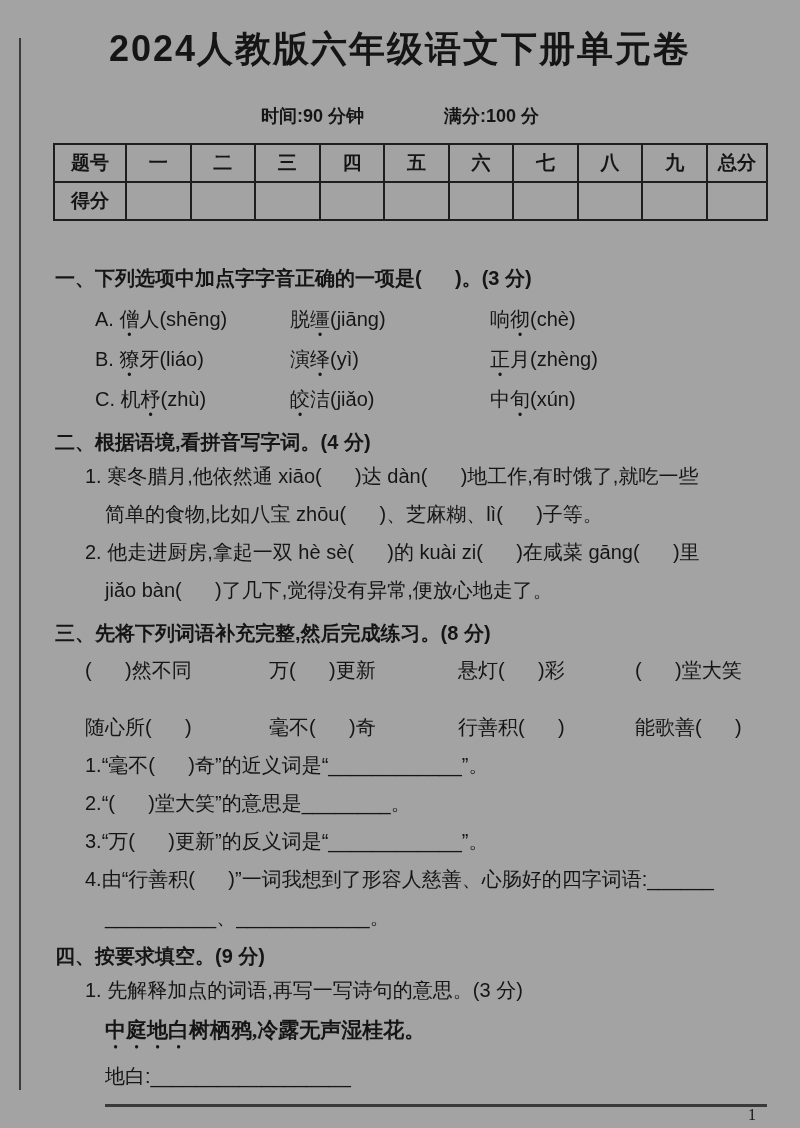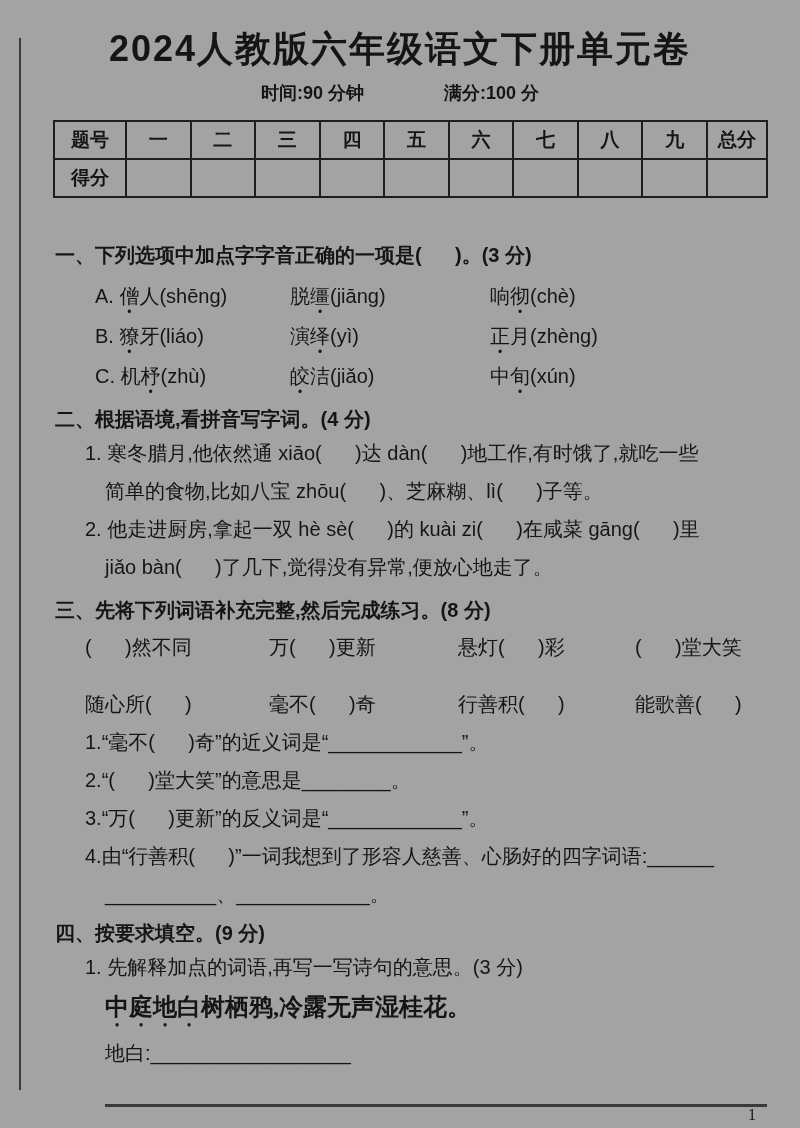--- a/index.html
+++ b/index.html
@@ -29,21 +29,21 @@
   }
   .subtitle {
     margin-top: 14px;
     text-align: center;
     font-size: 25px;
     font-weight: 700;
     letter-spacing: 3px;
     white-space: pre-wrap;
   }
   .info-row {
-    margin-top: 7px;
+    margin-top: 30px;
     display: flex;
     justify-content: center;
     gap: 80px;
     font-size: 18px;
     font-weight: 700;
     white-space: pre-wrap;
   }
   table.score-table {
     margin: 15px 0 0 53px;
     width: 715px;
@@ -90,21 +90,21 @@
     margin: 3px 0 0 30px;
     display: grid;
     grid-template-columns: 165px 170px 158px auto;
     line-height: 38px;
     gap: 19px;
   }
   .sub { line-height: 38px; margin-left: 30px; }
   .sub.cont { margin-left: 50px; }
   .poem {
     margin: 4px 0 0 50px;
-    font-size: 24px;
+    font-size: 21px;
     font-weight: 600;
     line-height: 34px;
     font-family: "Liberation Serif", serif;
   }
   .def-row {
     margin: 14px 0 0 50px;
     display: flex;
     gap: 55px;
     line-height: 30px;
   }

